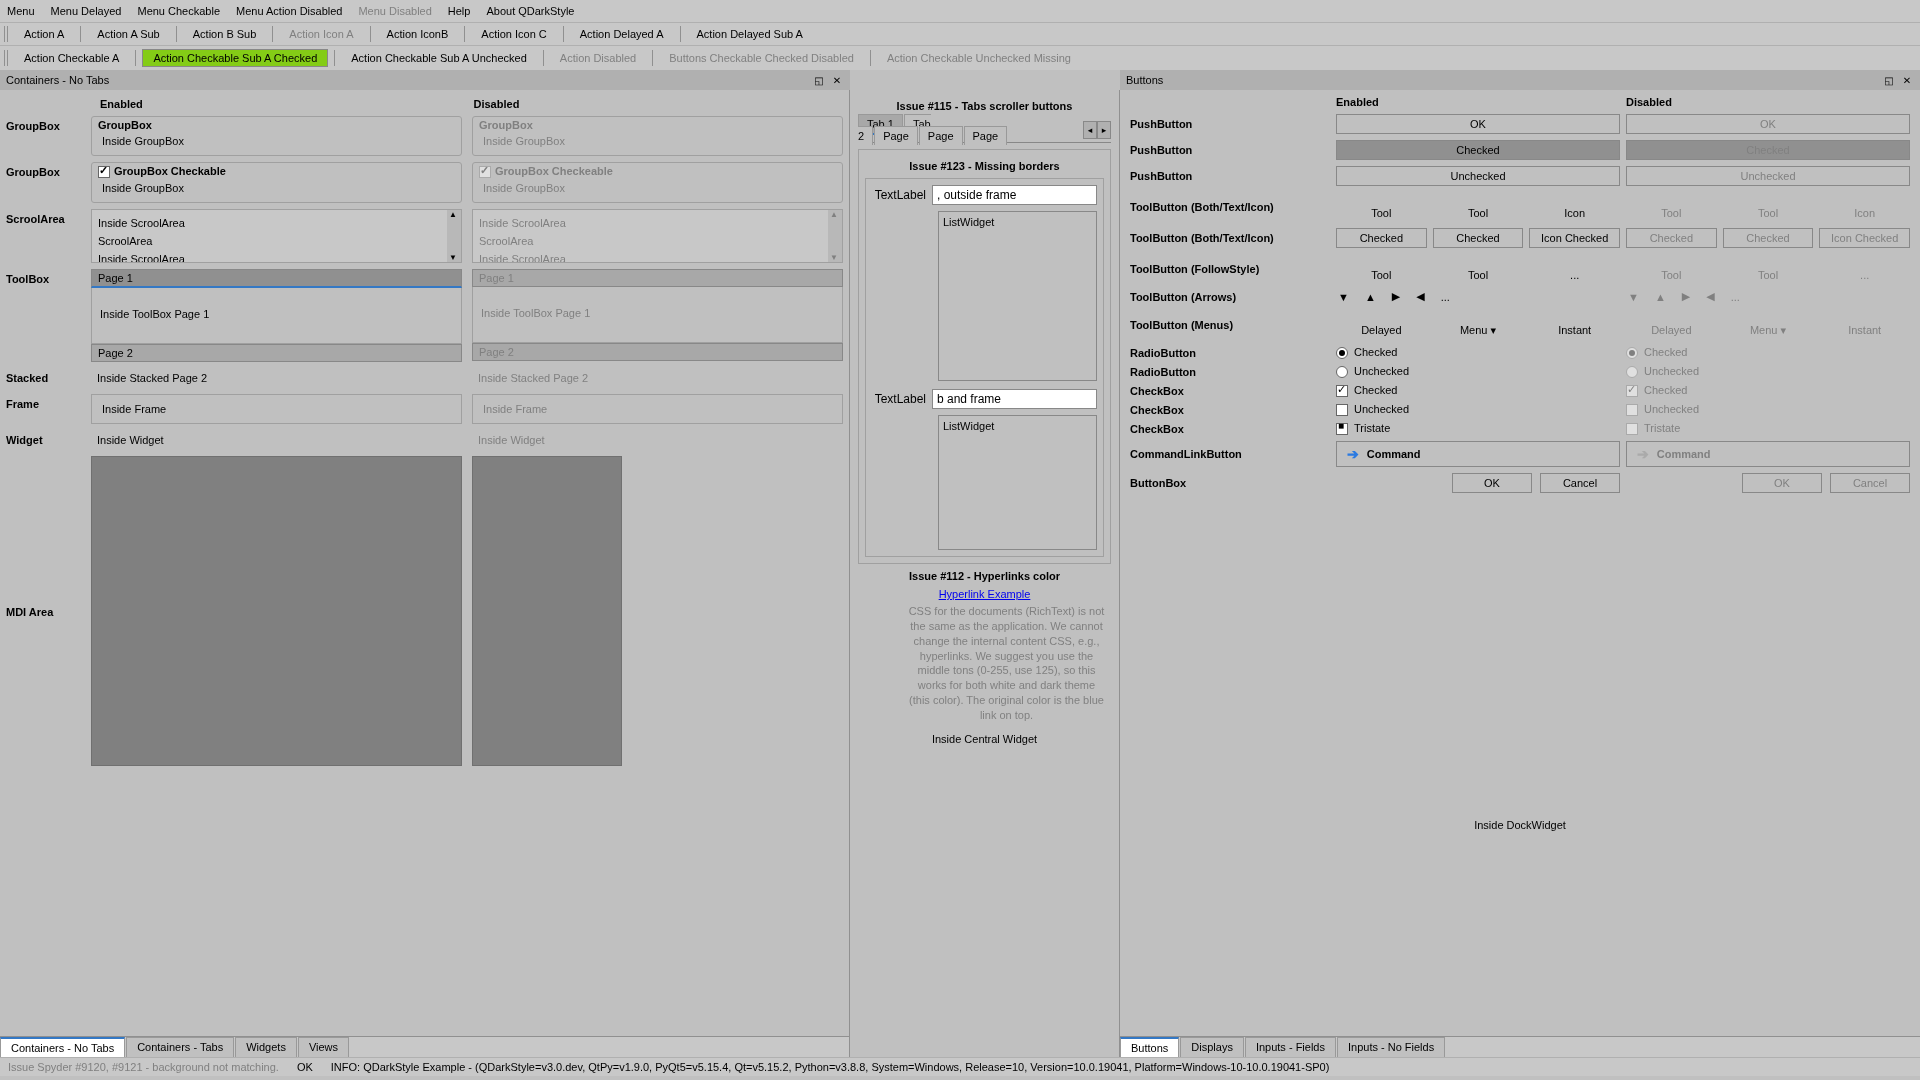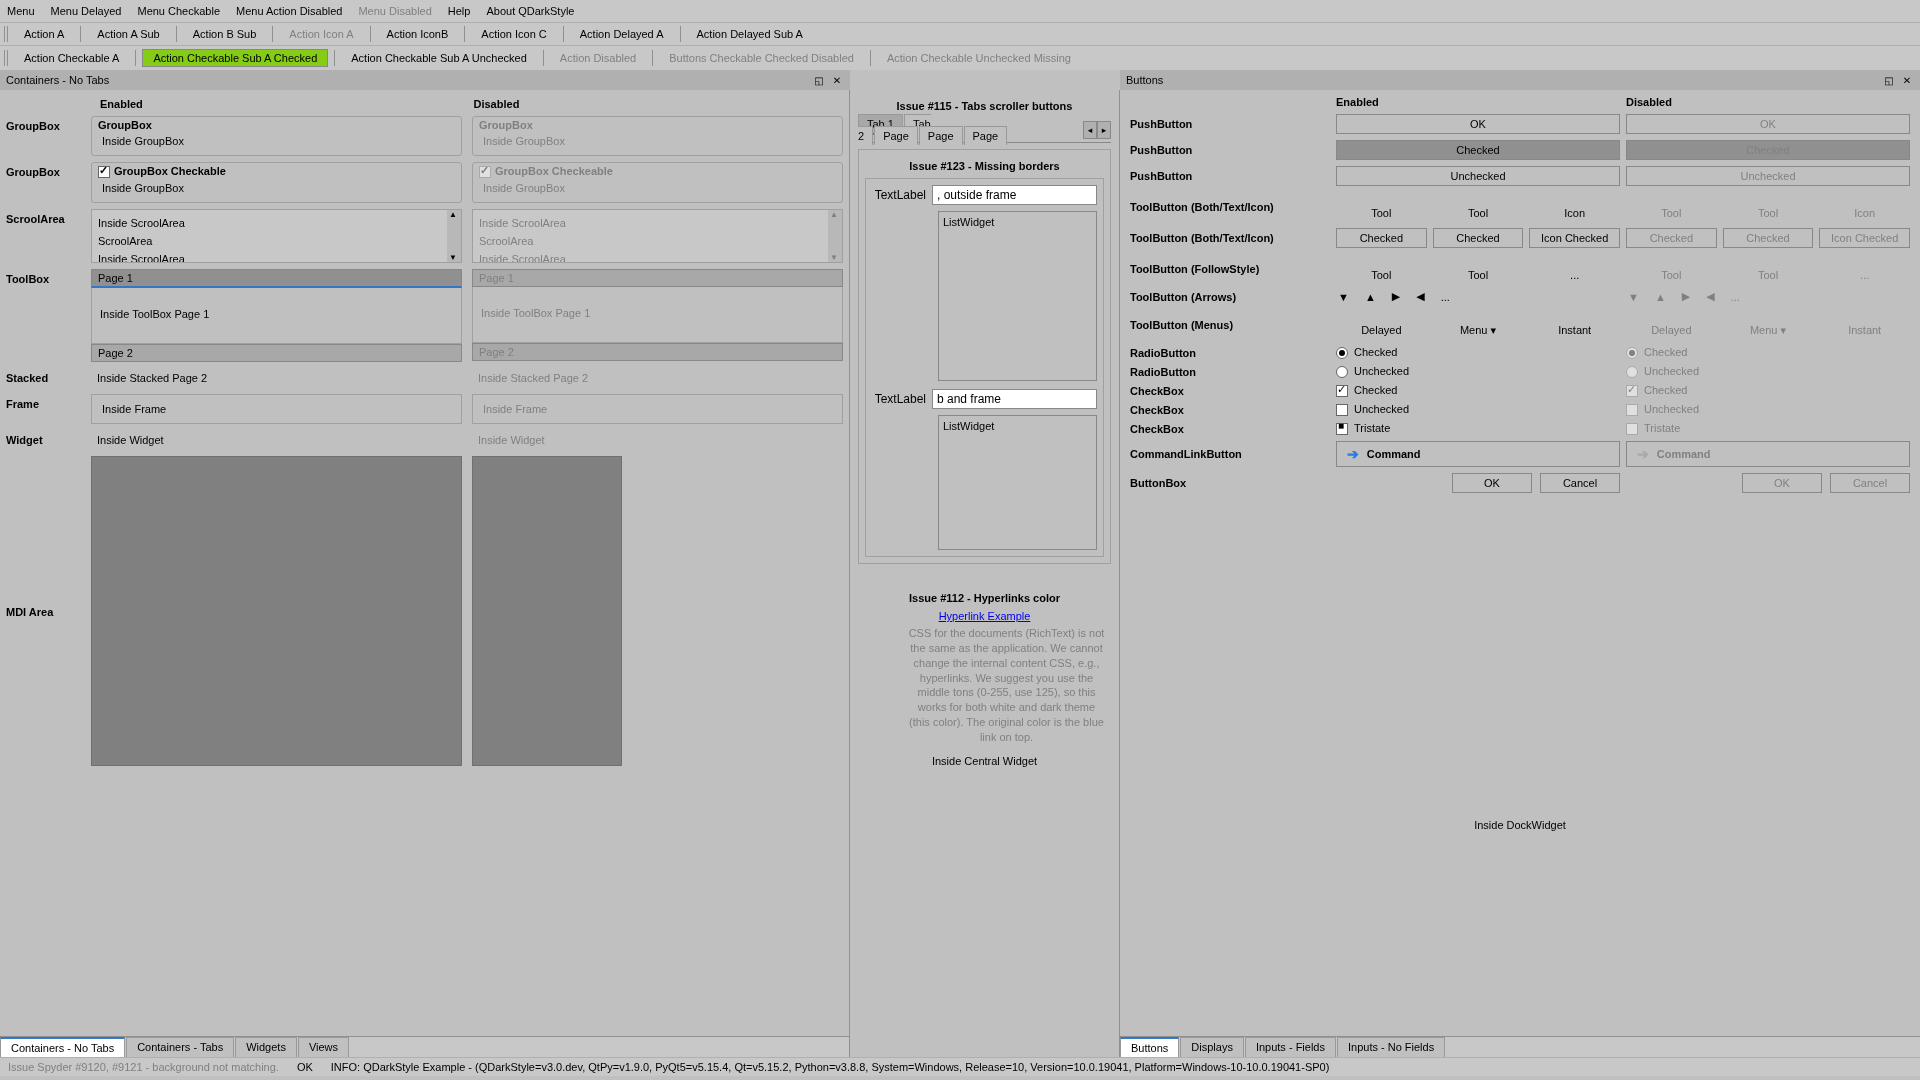--- a/index.html
+++ b/index.html
@@ -346,21 +346,21 @@
         <div class="listw">ListWidget</div>
         <div style="height:8px"></div>
         <div class="field-row">
           <div class="field-label">TextLabel</div>
           <input class="text-input" value="b and frame" style="">
         </div>
         <div class="listw listw2">ListWidget</div>
       </div>
     </div>
 
-    <h4 style="margin-top:28px">Issue #112 - Hyperlinks color</h4>
+    <h4 style="margin-top:6px">Issue #112 - Hyperlinks color</h4>
     <a class="hyperlink">Hyperlink Example</a>
     <div class="rich-note">CSS for the documents (RichText) is not the same as the application. We cannot change the internal content CSS, e.g., hyperlinks. We suggest you use the middle tons (0-255, use 125), so this works for both white and dark theme (this color). The original color is the blue link on top.</div>
     <div class="center-foot">Inside Central Widget</div>
   </div>
 
   <div class="right">
     <div class="right-body">
       <div class="btns-grid">
         <div></div>
         <div class="hdr">Enabled</div>

